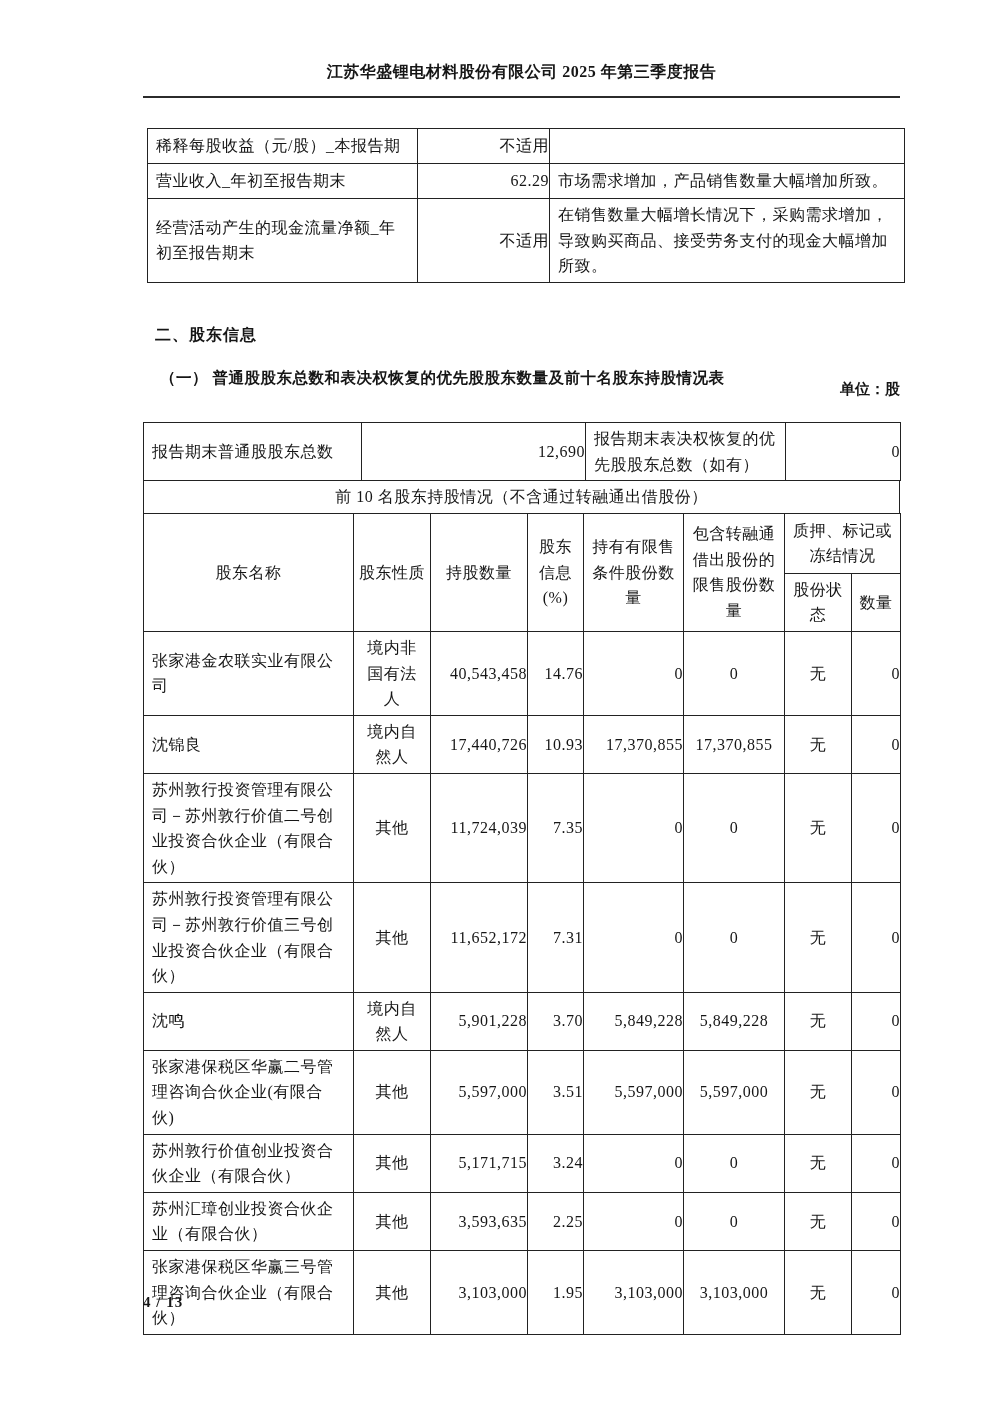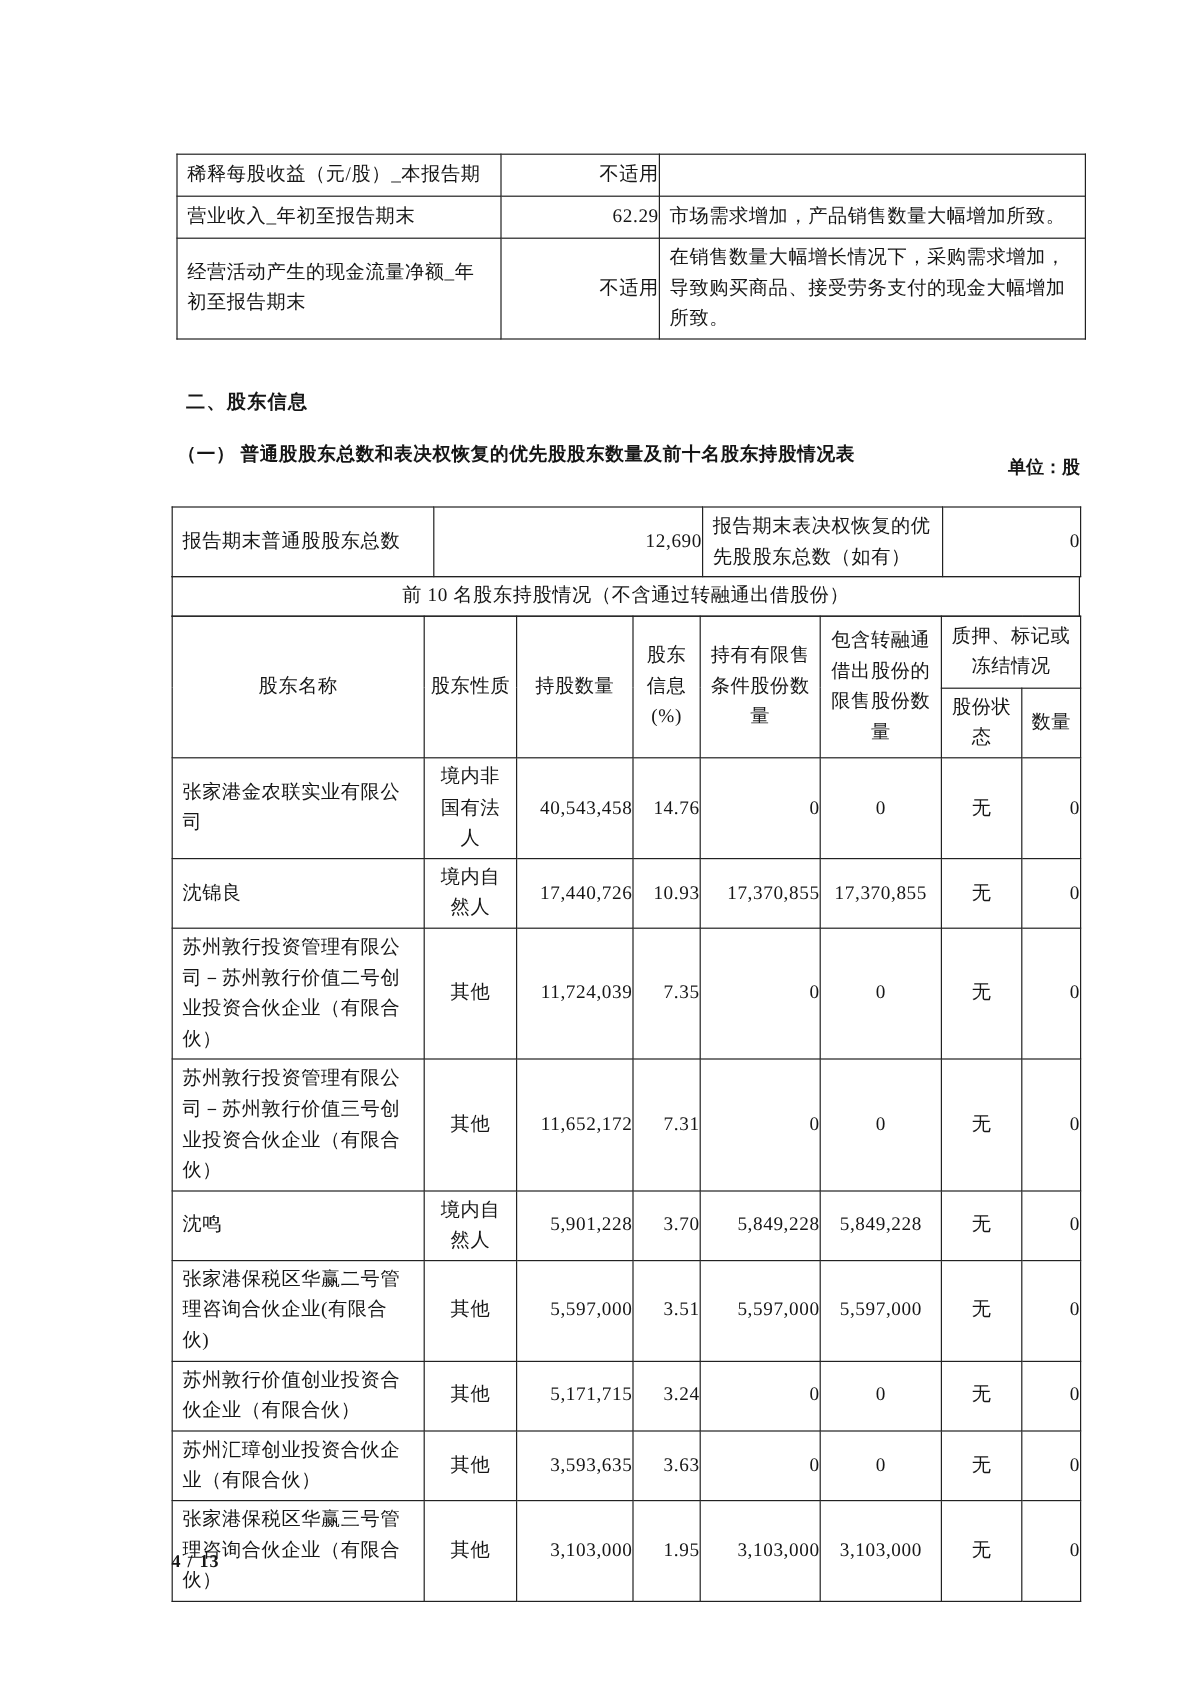--- a/index.html
+++ b/index.html
@@ -41,21 +41,21 @@
   .t1 .r1 { height: 35px; }
   .t1 .r2 { height: 35px; }
   .t1 .r3 { height: 75px; }
 
   
   .section-title {
     position: absolute; top: 325px; left: 155px;
     font-size: 16px; font-weight: bold; letter-spacing: 1px;
   }
   .section-subtitle {
-    position: absolute; top: 368px; left: 148px;
+    position: absolute; top: 368px; left: 160px;
     font-size: 15.5px; font-weight: bold; letter-spacing: 0.5px;
   }
   .unit-note {
     position: absolute; top: 380px; left: 143px; width: 757px;
     text-align: right; font-size: 15px; font-weight: bold;
   }
 
   
   .t2 { position: absolute; top: 422px; left: 143px; width: 757px; }
   .t2 table + table { margin-top: -1px; }
@@ -77,20 +77,23 @@
     position: absolute; top: 1294px; left: 143px; width: 757px;
     text-align: left; font-size: 15px; font-weight: bold;
     letter-spacing: 1px;
   }
 </style>
 </head>
 <body>
 
 <div class="page">
 
+  <div class="doc-header">
+    <span>江苏华盛锂电材料股份有限公司 2025 年第三季度报告</span>
+  </div>
 
   <table class="t1">
     <colgroup>
         <col style="width:270px">
         <col style="width:132px">
         <col style="width:355px">
       </colgroup>
     <tbody>
         <tr class="r1">
       <td class="lft">稀释每股收益（元/股）_本报告期</td>
@@ -235,21 +238,21 @@
           <td class="num">3.24</td>
           <td class="num">0</td>
           <td class="ctr">0</td>
           <td class="ctr">无</td>
           <td class="num">0</td>
         </tr>
         <tr class="rh55">
           <td class="lft">苏州汇璋创业投资合伙企业（有限合伙）</td>
           <td class="ctr">其他</td>
           <td class="num">3,593,635</td>
-          <td class="num">3.63</td>
+          <td class="num">2.25</td>
           <td class="num">0</td>
           <td class="ctr">0</td>
           <td class="ctr">无</td>
           <td class="num">0</td>
         </tr>
         <tr class="rh77">
           <td class="lft">张家港保税区华赢三号管理咨询合伙企业（有限合伙）</td>
           <td class="ctr">其他</td>
           <td class="num">3,103,000</td>
           <td class="num">1.95</td>

